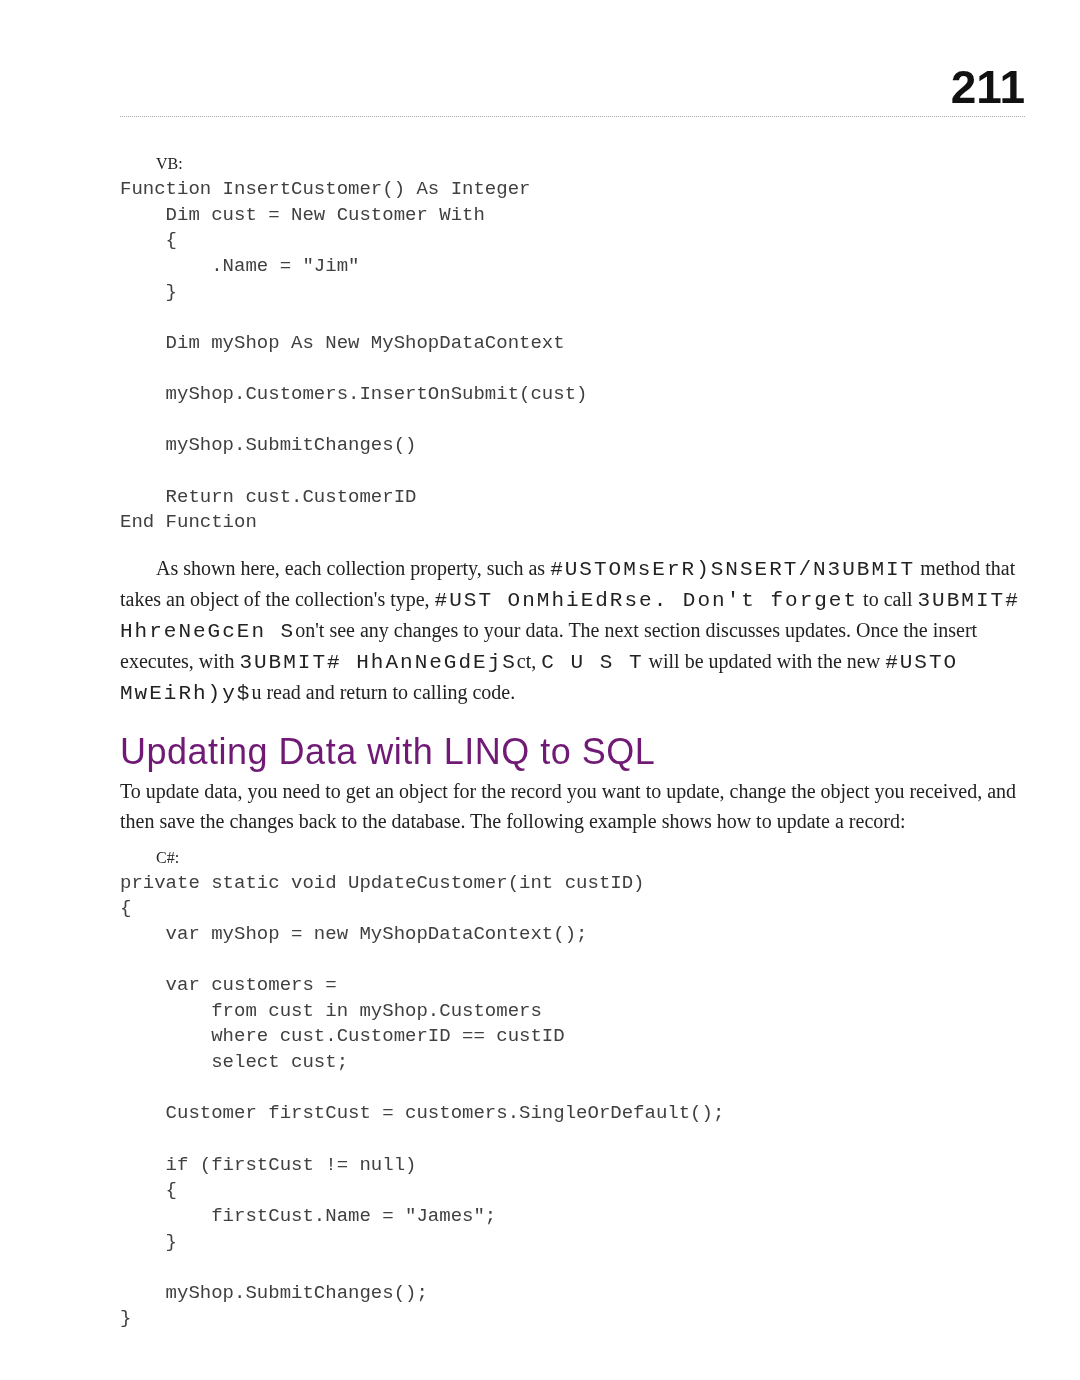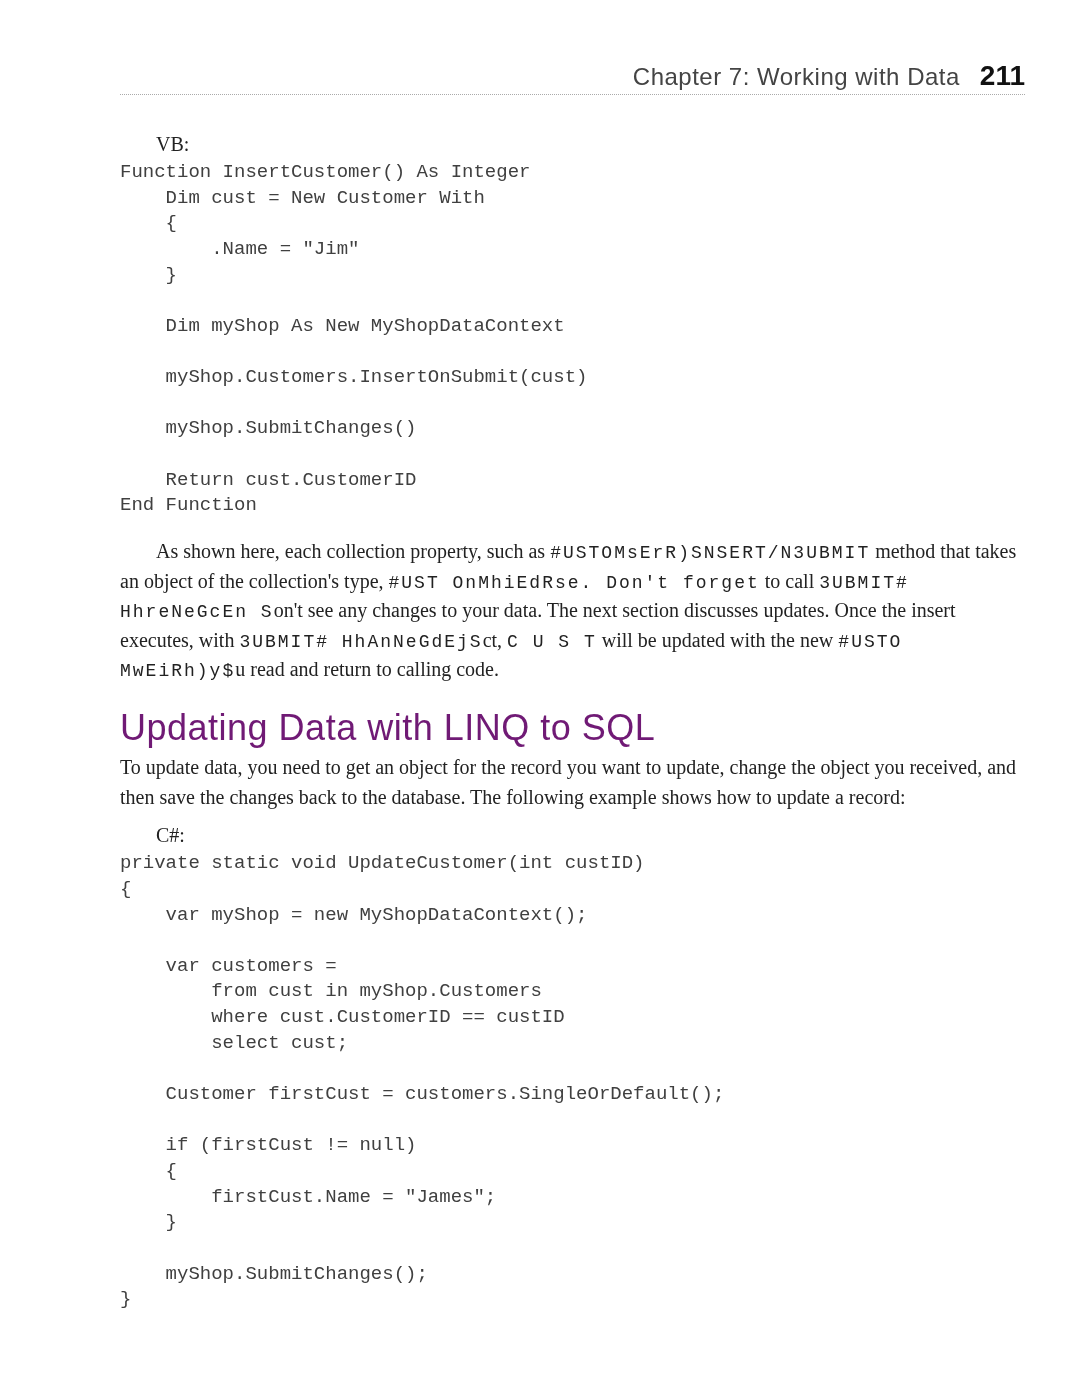--- a/index.html
+++ b/index.html
@@ -21,29 +21,29 @@
     margin-bottom: 38px;
     font-family: "Segoe UI Light", "Helvetica Neue", Arial, sans-serif;
     font-weight: 300;
     color: #444;
   }
   .chapter-text {
     font-size: 24px;
     letter-spacing: 0.5px;
   }
   .page-num {
-    font-size: 28px;
+    font-size: 46px;
     font-weight: bold;
     color: #111;
     margin-left: 20px;
     font-family: Arial, sans-serif;
   }
   .label {
     font-family: Georgia, serif;
-    font-size: 20px;
+    font-size: 16px;
     margin-left: 36px;
     margin-bottom: 4px;
   }
   pre.code {
     font-family: "Courier New", Courier, monospace;
     font-size: 19px;
     line-height: 1.35;
     white-space: pre;
     color: #404040;
     margin-bottom: 18px;
@@ -52,37 +52,36 @@
     font-family: Georgia, "Times New Roman", serif;
     font-size: 20px;
     line-height: 1.48;
     margin-bottom: 12px;
     text-align: left;
   }
   p.indent { text-indent: 36px; }
   .inline-code {
     font-family: "Courier New", Courier, monospace;
     letter-spacing: 2px;
-    font-size: 18px;
+    font-size: 21px;
   }
   h2.section {
     font-family: "Segoe UI Light", "Helvetica Neue", Arial, sans-serif;
     font-weight: 300;
     font-size: 36px;
     color: #701a75;
     margin-top: 22px;
     margin-bottom: 4px;
     letter-spacing: 0.5px;
   }
 </style>
 </head>
 <body>
 
 <div class="header">
-  <span class="chapter-text">Chapter 7:   Working with Data</span>
   <span class="page-num">211</span>
 </div>
 
 <div class="label">VB:</div>
 <pre class="code">Function InsertCustomer() As Integer
     Dim cust = New Customer With
     {
         .Name = "Jim"
     }
 

